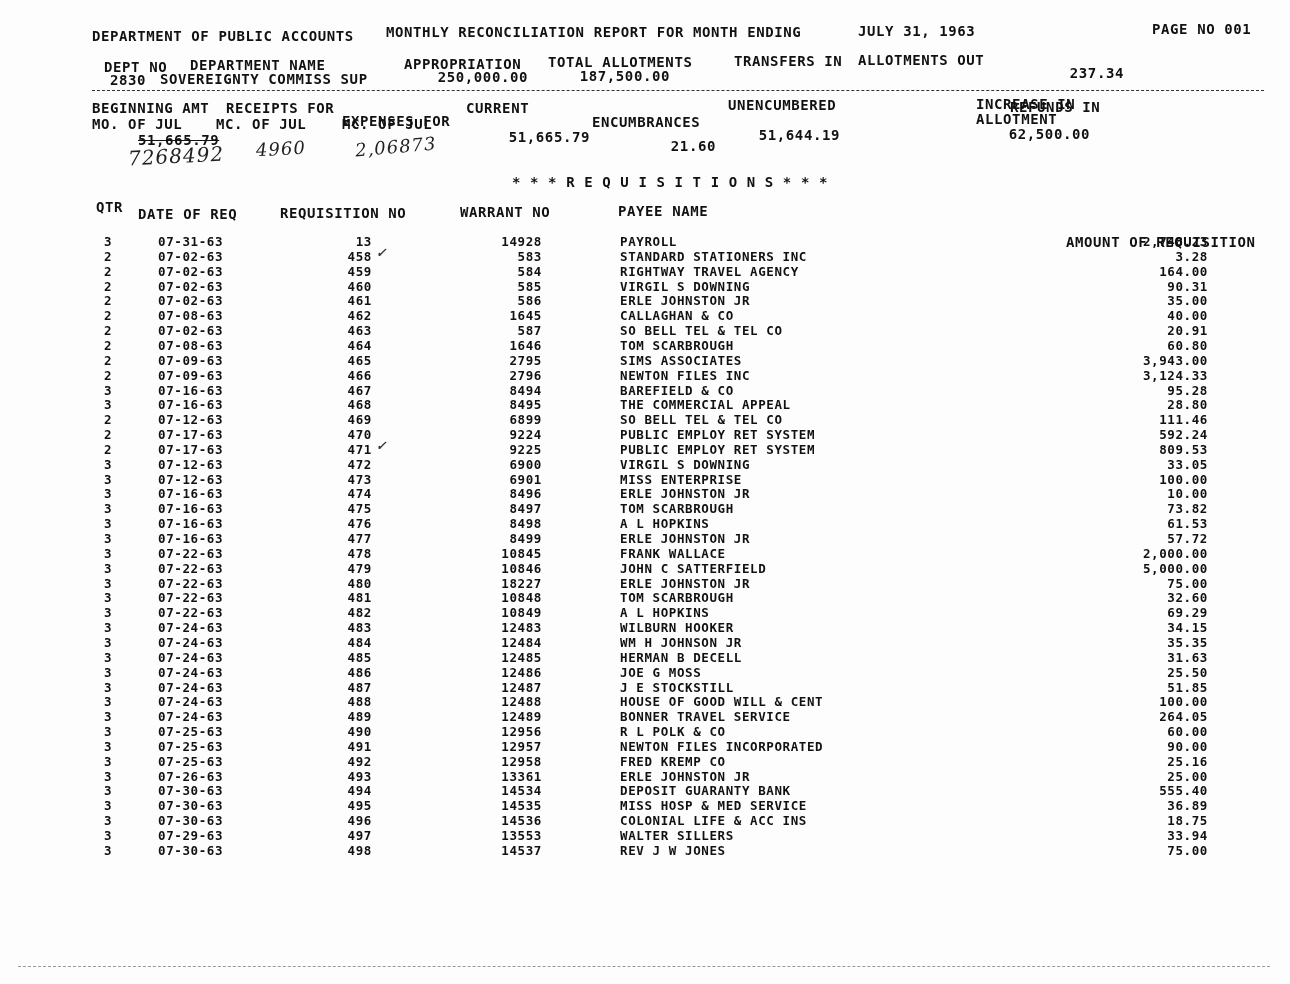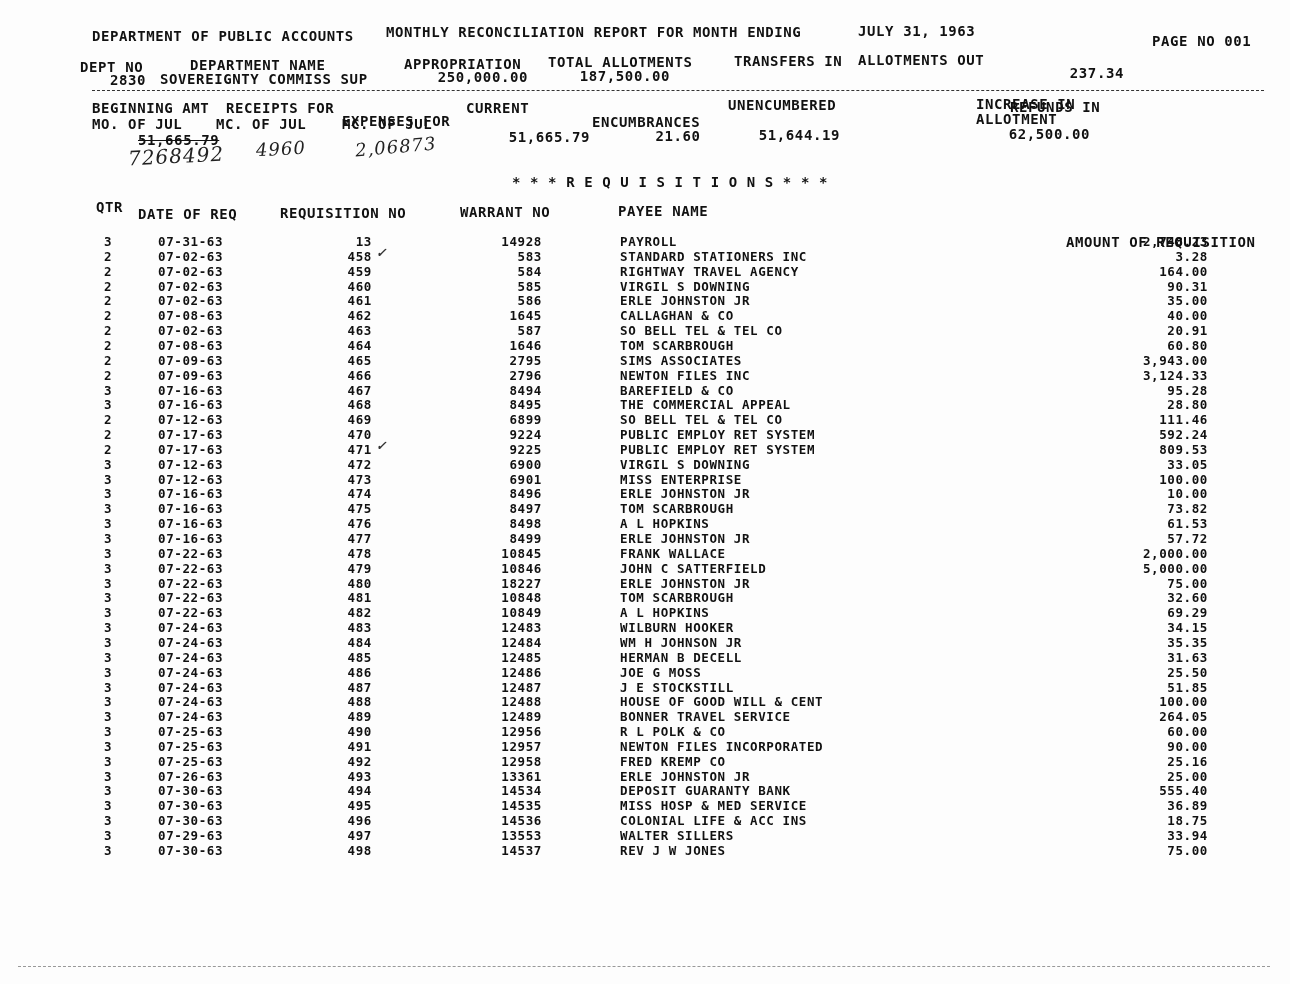--- a/index.html
+++ b/index.html
@@ -22,23 +22,23 @@
     .c-amt { left:1080px; width:128px; text-align:right; }
     .check { position:absolute; font-family:"DejaVu Serif",serif; font-style:italic; font-size:14px; color:#333; }
     .footer-noise { position:absolute; left:18px; top:966px; width:1252px; height:0; border-top:1px dashed #999; }
   </style>
 </head>
 <body>
 
 <div class="t" style="left:92px;top:29px;">DEPARTMENT OF PUBLIC ACCOUNTS</div>
 <div class="t" style="left:386px;top:25px;">MONTHLY RECONCILIATION REPORT FOR MONTH ENDING</div>
 <div class="t" style="left:858px;top:24px;">JULY 31, 1963</div>
-<div class="t" style="left:1152px;top:22px;margin-top:12px;">PAGE NO 001</div>
-
-<div class="t" style="left:80px;top:60px;">DEPT NO</div>
+<div class="t" style="left:1152px;top:22px;">PAGE NO 001</div>
+
+<div class="t" style="left:104px;top:60px;">DEPT NO</div>
 <div class="t" style="left:190px;top:58px;">DEPARTMENT NAME</div>
 <div class="t" style="left:404px;top:57px;">APPROPRIATION</div>
 <div class="t" style="left:548px;top:55px;">TOTAL ALLOTMENTS</div>
 <div class="t" style="left:734px;top:54px;">TRANSFERS IN</div>
 <div class="t" style="left:858px;top:53px;">ALLOTMENTS OUT</div>
 <div class="t" style="left:1010px;top:52px;margin-top:48px;">REFUNDS IN</div>
 
 <div class="t" style="left:110px;top:73px;">2830</div>
 <div class="t" style="left:160px;top:72px;">SOVEREIGNTY COMMISS SUP</div>
 <div class="t r" style="left:420px;top:70px;width:108px;">250,000.00</div>
@@ -54,21 +54,21 @@
 <div class="t" style="left:342px;top:101px;margin-top:13px;">EXPENSES FOR</div>
 <div class="t" style="left:342px;top:117px;">MC. OF JUL</div>
 <div class="t" style="left:466px;top:101px;">CURRENT</div>
 <div class="t" style="left:592px;top:115px;">ENCUMBRANCES</div>
 <div class="t" style="left:728px;top:98px;">UNENCUMBERED</div>
 <div class="t" style="left:976px;top:97px;">INCREASE IN</div>
 <div class="t" style="left:976px;top:112px;">ALLOTMENT</div>
 
 <div class="t strike" style="left:138px;top:133px;">51,665.79</div>
 <div class="t r" style="left:490px;top:130px;width:100px;">51,665.79</div>
-<div class="t r" style="left:640px;top:129px;width:76px;text-align:center;">21.60</div>
+<div class="t r" style="left:640px;top:139px;width:76px;">21.60</div>
 <div class="t r" style="left:740px;top:128px;width:100px;">51,644.19</div>
 <div class="t r" style="left:990px;top:127px;width:100px;">62,500.00</div>
 
 <div class="hand" style="left:128px;top:144px;transform:rotate(-3deg);">7268492</div>
 <div class="hand" style="left:256px;top:138px;font-size:18px;transform:rotate(-3deg);">4960</div>
 <div class="hand" style="left:355px;top:136px;font-size:18px;transform:rotate(-5deg);">2,06873</div>
 
 <div class="t" style="left:512px;top:175px;">* * * R E Q U I S I T I O N S * * *</div>
 
 <div class="t" style="left:96px;top:200px;">QTR</div>

